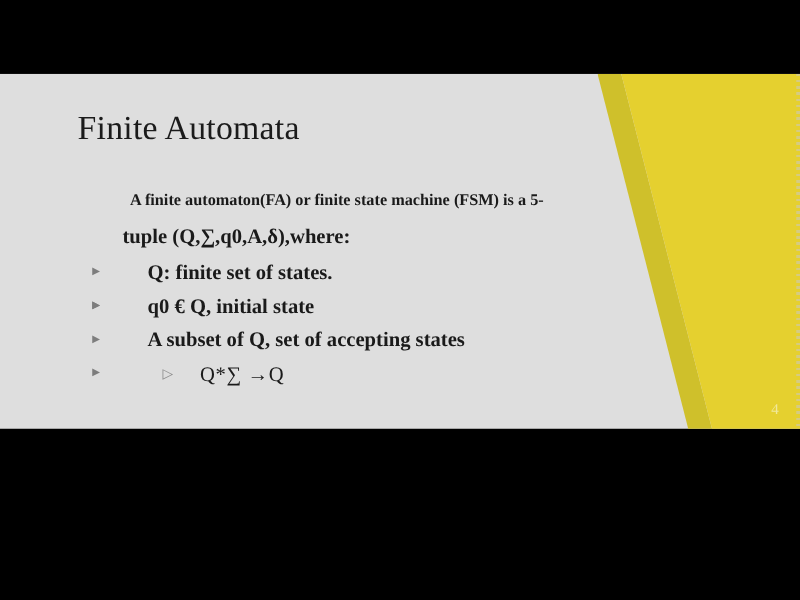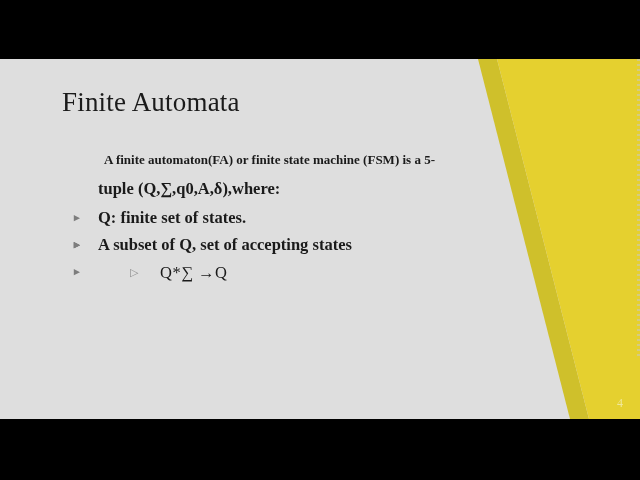--- a/index.html
+++ b/index.html
@@ -31,21 +31,21 @@
   }
   #letterbox-top { top: 0; height: 59px; }
   #letterbox-bottom { top: 419px; height: 61px; }
 
   
   #slide {
     position: absolute;
     left: 0;
     top: 59px;
     width: 640px;
-    height: 360px;
+    height: 284px;
     background: #dedede;
     overflow: hidden;
   }
 
   
   .band {
     position: absolute;
     top: 0;
     height: 360px;
     pointer-events: none;
@@ -143,21 +143,21 @@
     color: #1a1a1a;
   }
   ul.bullets > li > .bullet-marker {
     position: absolute;
     left: 6px;
     top: 0;
     font-size: 11px;
     line-height: 27px;
     color: #7d7d7d;
   }
-  .bullet-text { display: inline; }
+  .bullet-text { display: inline; margin-left: 20px; }
 
   
   #sub-bullet-row {
     position: relative;
     font-family: "Liberation Serif", serif;
     font-size: 16.5px;
     font-weight: 400;
     line-height: 27px;
     padding-left: 92px;
     margin-top: 1px;
@@ -210,20 +210,21 @@
       <ul class="bullets">
         <li>
           <span class="bullet-marker">▸</span>
           <span class="bullet-text"> Q: finite set of states.</span>
         </li>
         <li>
           <span class="bullet-marker">▸</span>
         </li>
         <li>
           <span class="bullet-marker">▸</span>
+          <span class="bullet-text">q0 € Q, initial state</span>
         </li>
         <li>
           <span class="bullet-marker">▸</span>
           <span class="bullet-text">A subset of Q, set of accepting states</span>
         </li>
         <li>
           <span class="bullet-marker">▸</span>
         </li>
       </ul>
 

